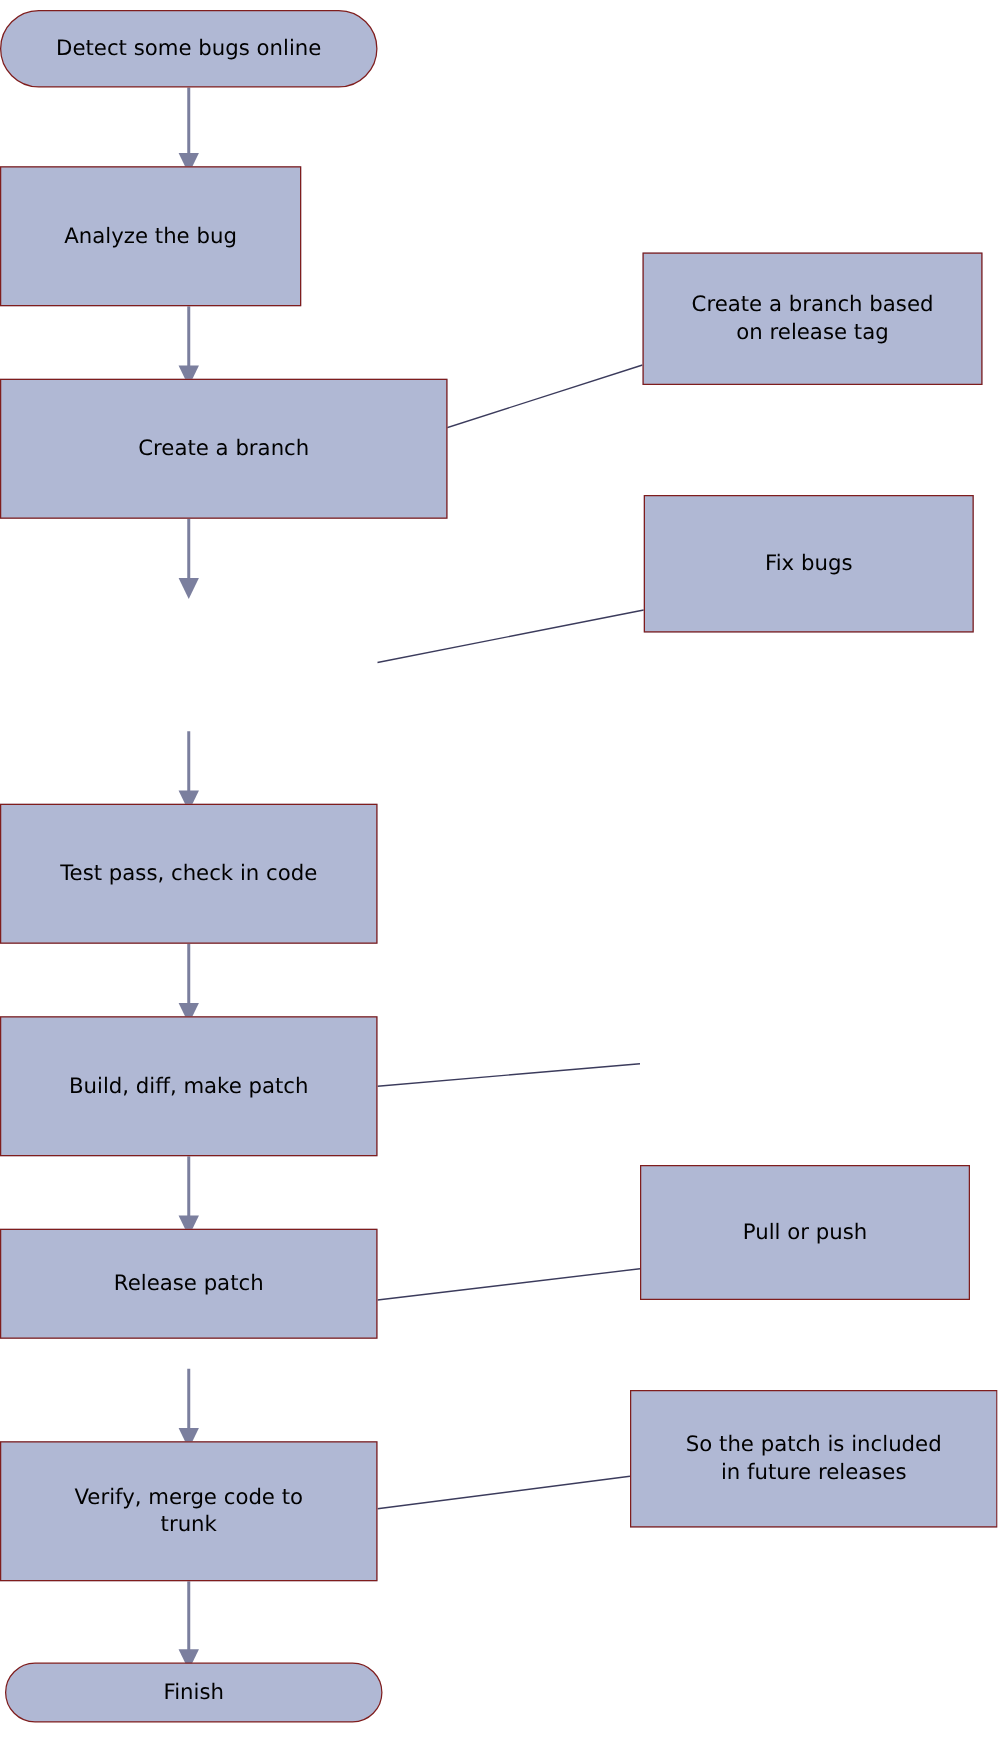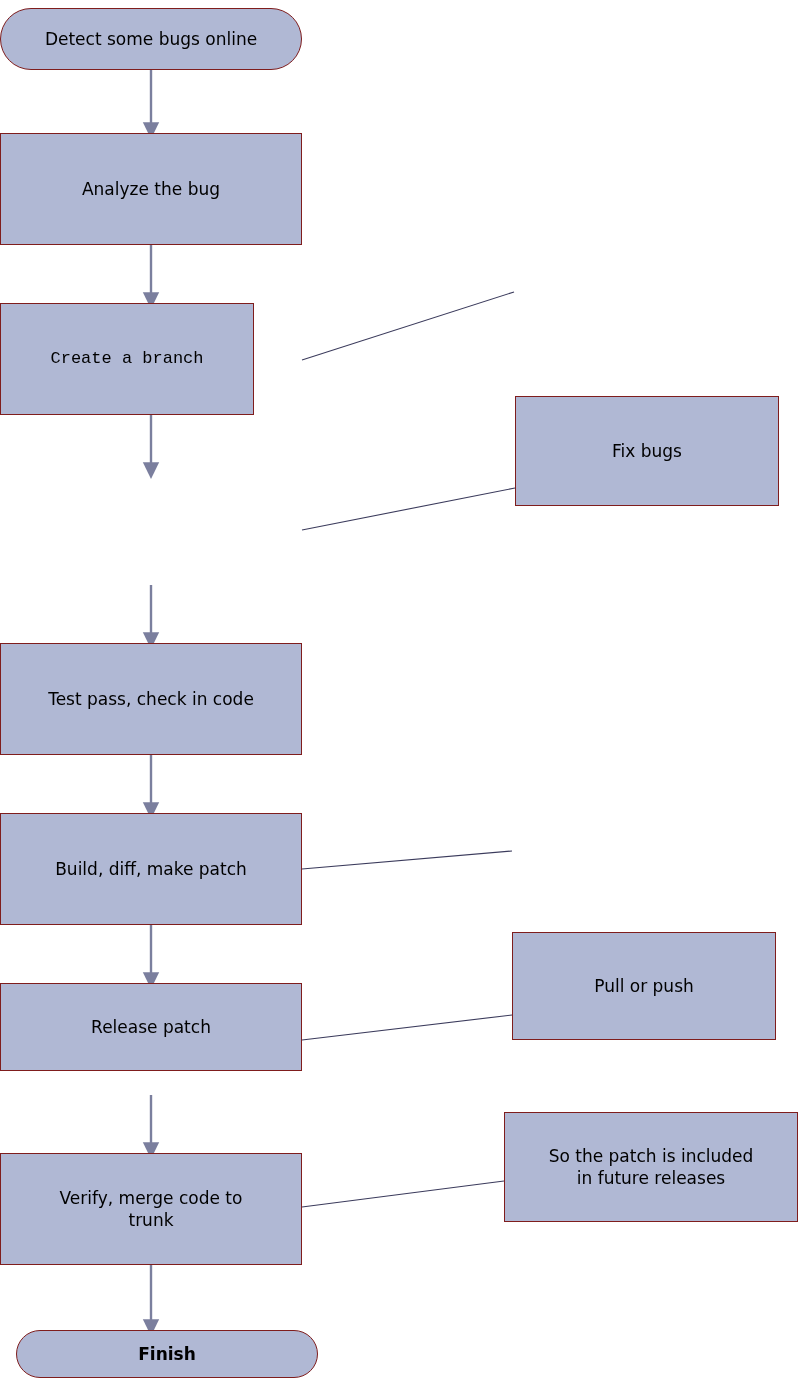--- a/index.html
+++ b/index.html
@@ -80,25 +80,25 @@
     <line x1="302" y1="530" x2="515" y2="488" stroke="#3b3b5c" stroke-width="1.1"></line>
     <line x1="302" y1="869" x2="512" y2="851" stroke="#3b3b5c" stroke-width="1.1"></line>
     <line x1="302" y1="1040" x2="512" y2="1015" stroke="#3b3b5c" stroke-width="1.1"></line>
     <line x1="302" y1="1207" x2="504" y2="1181" stroke="#3b3b5c" stroke-width="1.1"></line>
   </svg>
 
   <div class="node terminator" style="left:0px; top:8px; width:302px; height:62px;">
     <span>Detect some bugs online</span>
   </div>
 
-  <div class="node" style="left:0px; top:133px; width:302px; height:112px;text-align:center;">
+  <div class="node" style="left:0px; top:133px; width:241px; height:112px;text-align:center;">
     <span>Analyze the bug</span>
   </div>
 
-  <div class="node" style="left:0px; top:303px; width:254px; height:112px;font-family:Liberation Mono, monospace;">
+  <div class="node" style="left:0px; top:303px; width:358px; height:112px;">
     <span>Create a branch</span>
   </div>
 
 
   <div class="node" style="left:0px; top:643px; width:302px; height:112px;justify-content:center;">
     <span>Test pass, check in code</span>
   </div>
 
   <div class="node" style="left:0px; top:813px; width:302px; height:112px;">
     <span>Build, diff, make patch</span>
@@ -106,24 +106,28 @@
 
   <div class="node" style="left:0px; top:983px; width:302px; height:88px;">
     <span>Release patch</span>
   </div>
 
   <div class="node" style="left:0px; top:1153px; width:302px; height:112px;">
     <span>Verify,  merge code to
 trunk</span>
   </div>
 
-  <div class="node terminator" style="left:16px; top:1330px; width:302px; height:48px;font-weight:bold;">
+  <div class="node terminator" style="left:4px; top:1330px; width:302px; height:48px;">
     <span>Finish</span>
   </div>
 
+  <div class="node" style="left:514px; top:202px; width:272px; height:106px;">
+    <span>Create a branch based
+on release tag</span>
+  </div>
 
   <div class="node" style="left:515px; top:396px; width:264px; height:110px;">
     <span>Fix bugs</span>
   </div>
 
 
   <div class="node" style="left:512px; top:932px; width:264px; height:108px;">
     <span>Pull or push</span>
   </div>
 

